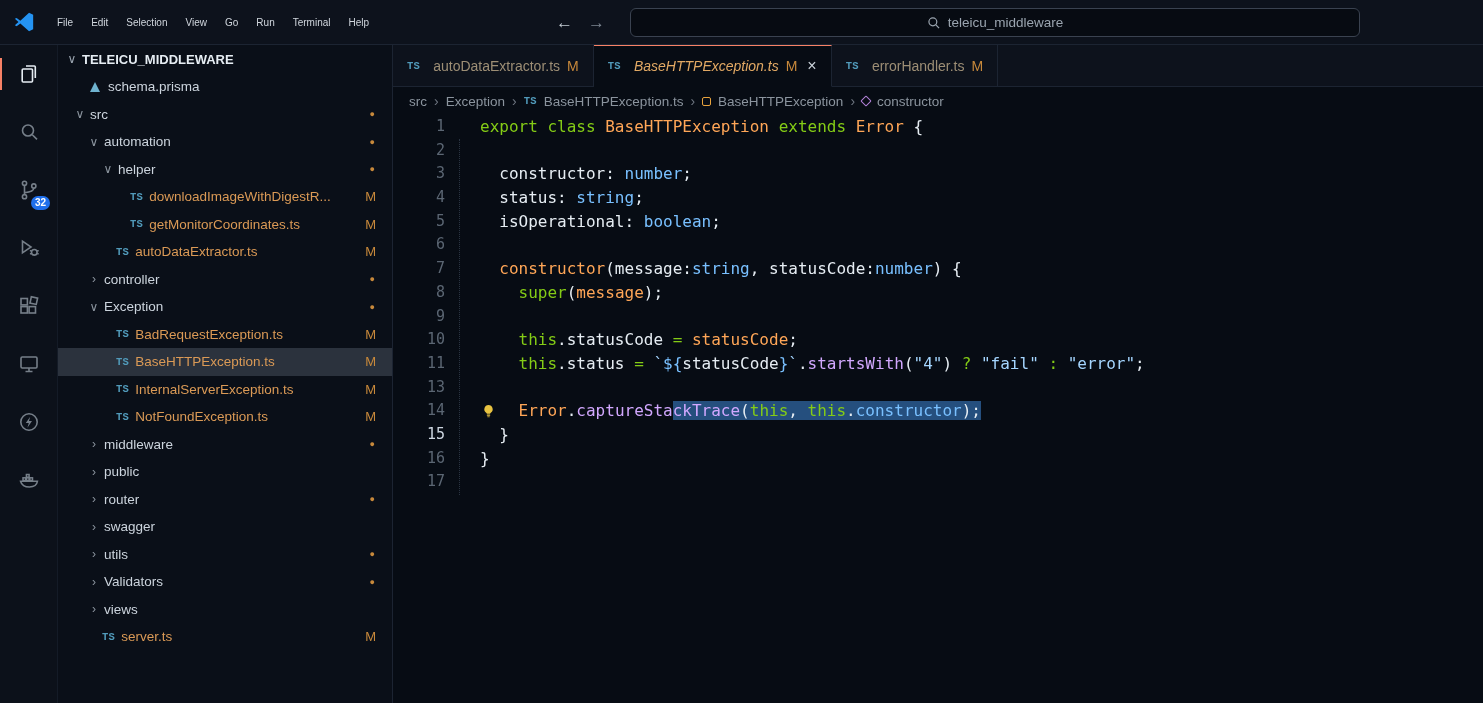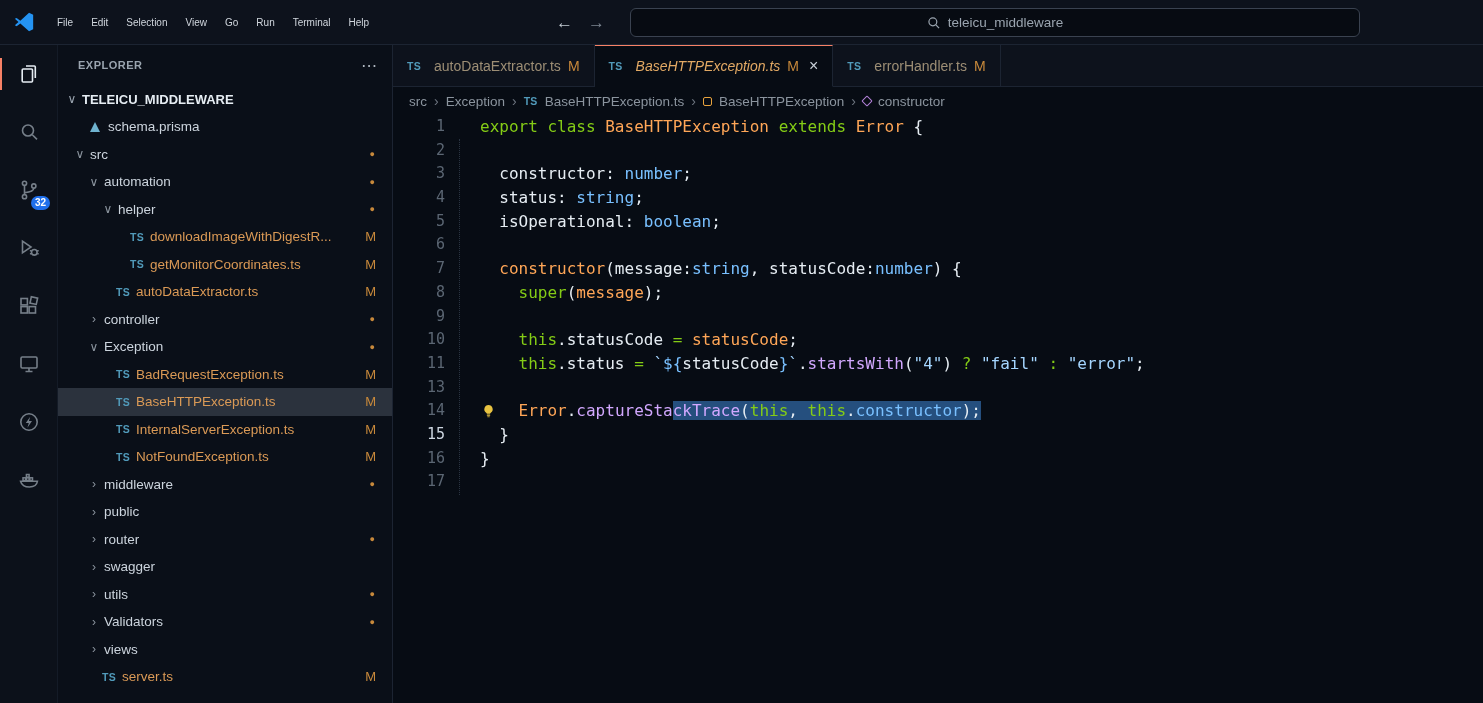--- a/index.html
+++ b/index.html
@@ -41,21 +41,21 @@
     font-size:11px;font-weight:700;letter-spacing:.5px}
   .sb-header .more{margin-left:auto;font-size:16px;font-weight:400;letter-spacing:1px;color:#aeb6bf}
   .sb-root{height:28px;display:flex;align-items:center;padding-left:6px;color:#e6edf3;
     font-size:13px;font-weight:700}
   .sb-root .chev{width:16px;text-align:center;color:#9aa4af;font-weight:400;font-size:12px;margin-right:2px}
   #tree{}
   .trow{display:flex;align-items:center;height:27.5px;font-size:13.5px;color:#ccd4dd;position:relative;cursor:default}
   .trow.selected{background:#2b323d}
   .chev{width:16px;display:inline-block;text-align:center;color:#8b949e;font-size:12px;margin-right:2px;flex:none}
   .tsicon{color:var(--ts);font-weight:700;font-size:10.5px;margin-right:6px;flex:none;
-    font-family:Liberation Sans, sans-serif;letter-spacing:.3px}
+    font-family:Liberation Mono, monospace;letter-spacing:.3px}
   .prisma{width:0;height:0;border-left:5px solid transparent;border-right:5px solid transparent;
     border-bottom:10px solid #6fb3cf;margin:0 8px 0 2px;flex:none}
   .lbl{white-space:nowrap;overflow:hidden}
   .lbl.mod{color:var(--mod)}
   .mbadge{margin-left:auto;margin-right:16px;color:var(--mbadge);font-size:13px;flex:none}
   .dot{margin-left:auto;margin-right:17px;color:var(--mbadge);font-size:9px;flex:none}
 
   
   .editor{position:absolute;top:45px;left:393px;right:0;bottom:0;background:var(--editor)}
   .tabbar{height:42px;display:flex;background:var(--chrome)}
@@ -178,24 +178,20 @@
           <path d="M3.5 13.2h17c-.6 3.6-3.2 5.8-8 5.8-4.4 0-7.9-2-9-5.8z"></path>
           <rect x="6" y="9.8" width="2.7" height="2.7"></rect>
           <rect x="9.4" y="9.8" width="2.7" height="2.7"></rect>
           <rect x="12.8" y="9.8" width="2.7" height="2.7"></rect>
           <rect x="9.4" y="6.5" width="2.7" height="2.7"></rect>
         </svg>
     </div>
   </div>
 
   <div class="sidebar">
-    <div class="sb-header">
-      <span>EXPLORER</span>
-      <span class="more">⋯</span>
-    </div>
     <div class="sb-root">
       <span class="chev">∨</span>
       <span>TELEICU_MIDDLEWARE</span>
     </div>
     <div id="tree">
         <div class="trow" style="padding-left: 30px;">
           <span class="prisma"></span>
           <span class="lbl">schema.prisma</span>
         </div>
         <div class="trow" style="padding-left: 14px;">

